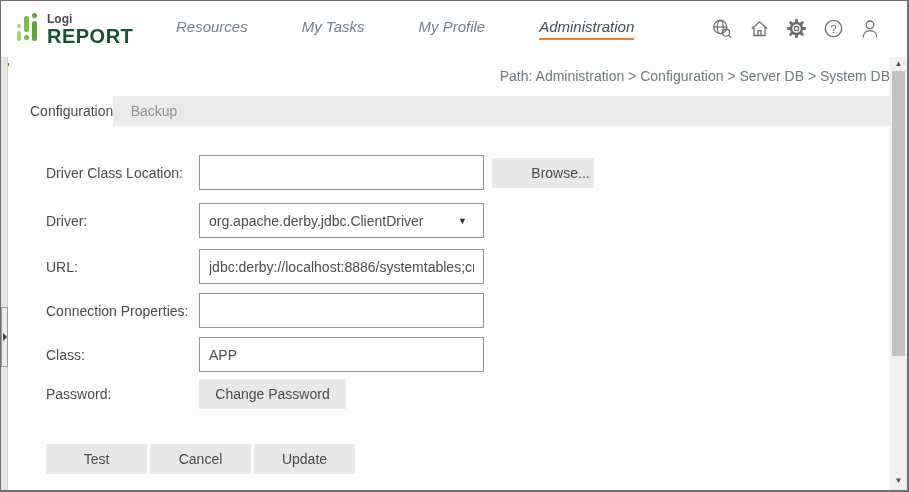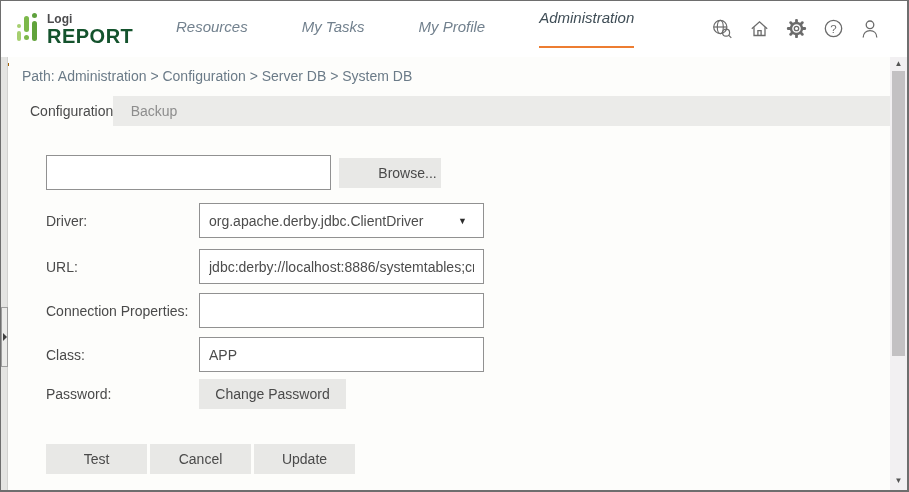--- a/index.html
+++ b/index.html
@@ -32,21 +32,21 @@
 
   .nav-links {
     position:absolute; left:175px; top:0; height:55px;
     display:flex; align-items:center; gap:54px;font-style:italic;
   }
   .nav-link {
     font-size:15px; color:#72818e; cursor:pointer; text-decoration:none;
     padding-bottom:5px; white-space:nowrap;
   }
   .nav-link.active {
-    color:#3f4d56; border-bottom:2px solid #ed7d31; padding-bottom:20px;
+    color:#3f4d56; border-bottom:2px solid #ed7d31; padding-bottom:3px;
   }
 
   .nav-icons {
     position:absolute; right:26px; top:0; height:55px;
     display:flex; align-items:center; gap:15px;
   }
   .nav-icon { width:22px; height:22px; display:flex; align-items:center; justify-content:center; cursor:pointer; }
   .nav-icon svg { display:block; }
 
   
@@ -80,21 +80,21 @@
   .scroll-arrow.down { bottom:2px; }
   .scroll-thumb {
     position:absolute; left:2px; top:14px; width:13px; height:285px;
     background:#c3c1c3; cursor:pointer;
   }
 
   
   .breadcrumb {
     position:absolute; top:56px; left:8px; right:17px; height:39px;
     line-height:39px; padding-left:13px;
-    font-size:14px; color:#6b7b88; background:#fdfdfb;
+    font-size:14px; color:#6b7b88; background:#fdfdfb;text-align:right;
   }
 
   
   .tabbar {
     position:absolute; top:95px; left:8px; right:17px; height:30px;
     background:#ebebe9; display:flex;
   }
   .tab {
     height:30px; line-height:30px; text-align:center;
     font-size:14px; cursor:pointer;
@@ -240,20 +240,21 @@
 
   <div class="tabbar">
     <div class="tab active">Configuration</div>
     <div class="tab inactive">Backup</div>
   </div>
 
   <div class="content">
     <div class="form">
 
       <div class="frow mb13">
+        <span class="flabel">Driver Class Location:</span>
         <input class="tbox" type="text" value="" style="">
         <button class="btn browse-btn">Browse...</button>
       </div>
 
       <div class="frow mb11">
         <span class="flabel">Driver:</span>
         <div class="selectbox">
           <span class="sel-val">org.apache.derby.jdbc.ClientDriver</span>
           <span class="sel-arrow">▼</span>
         </div>

